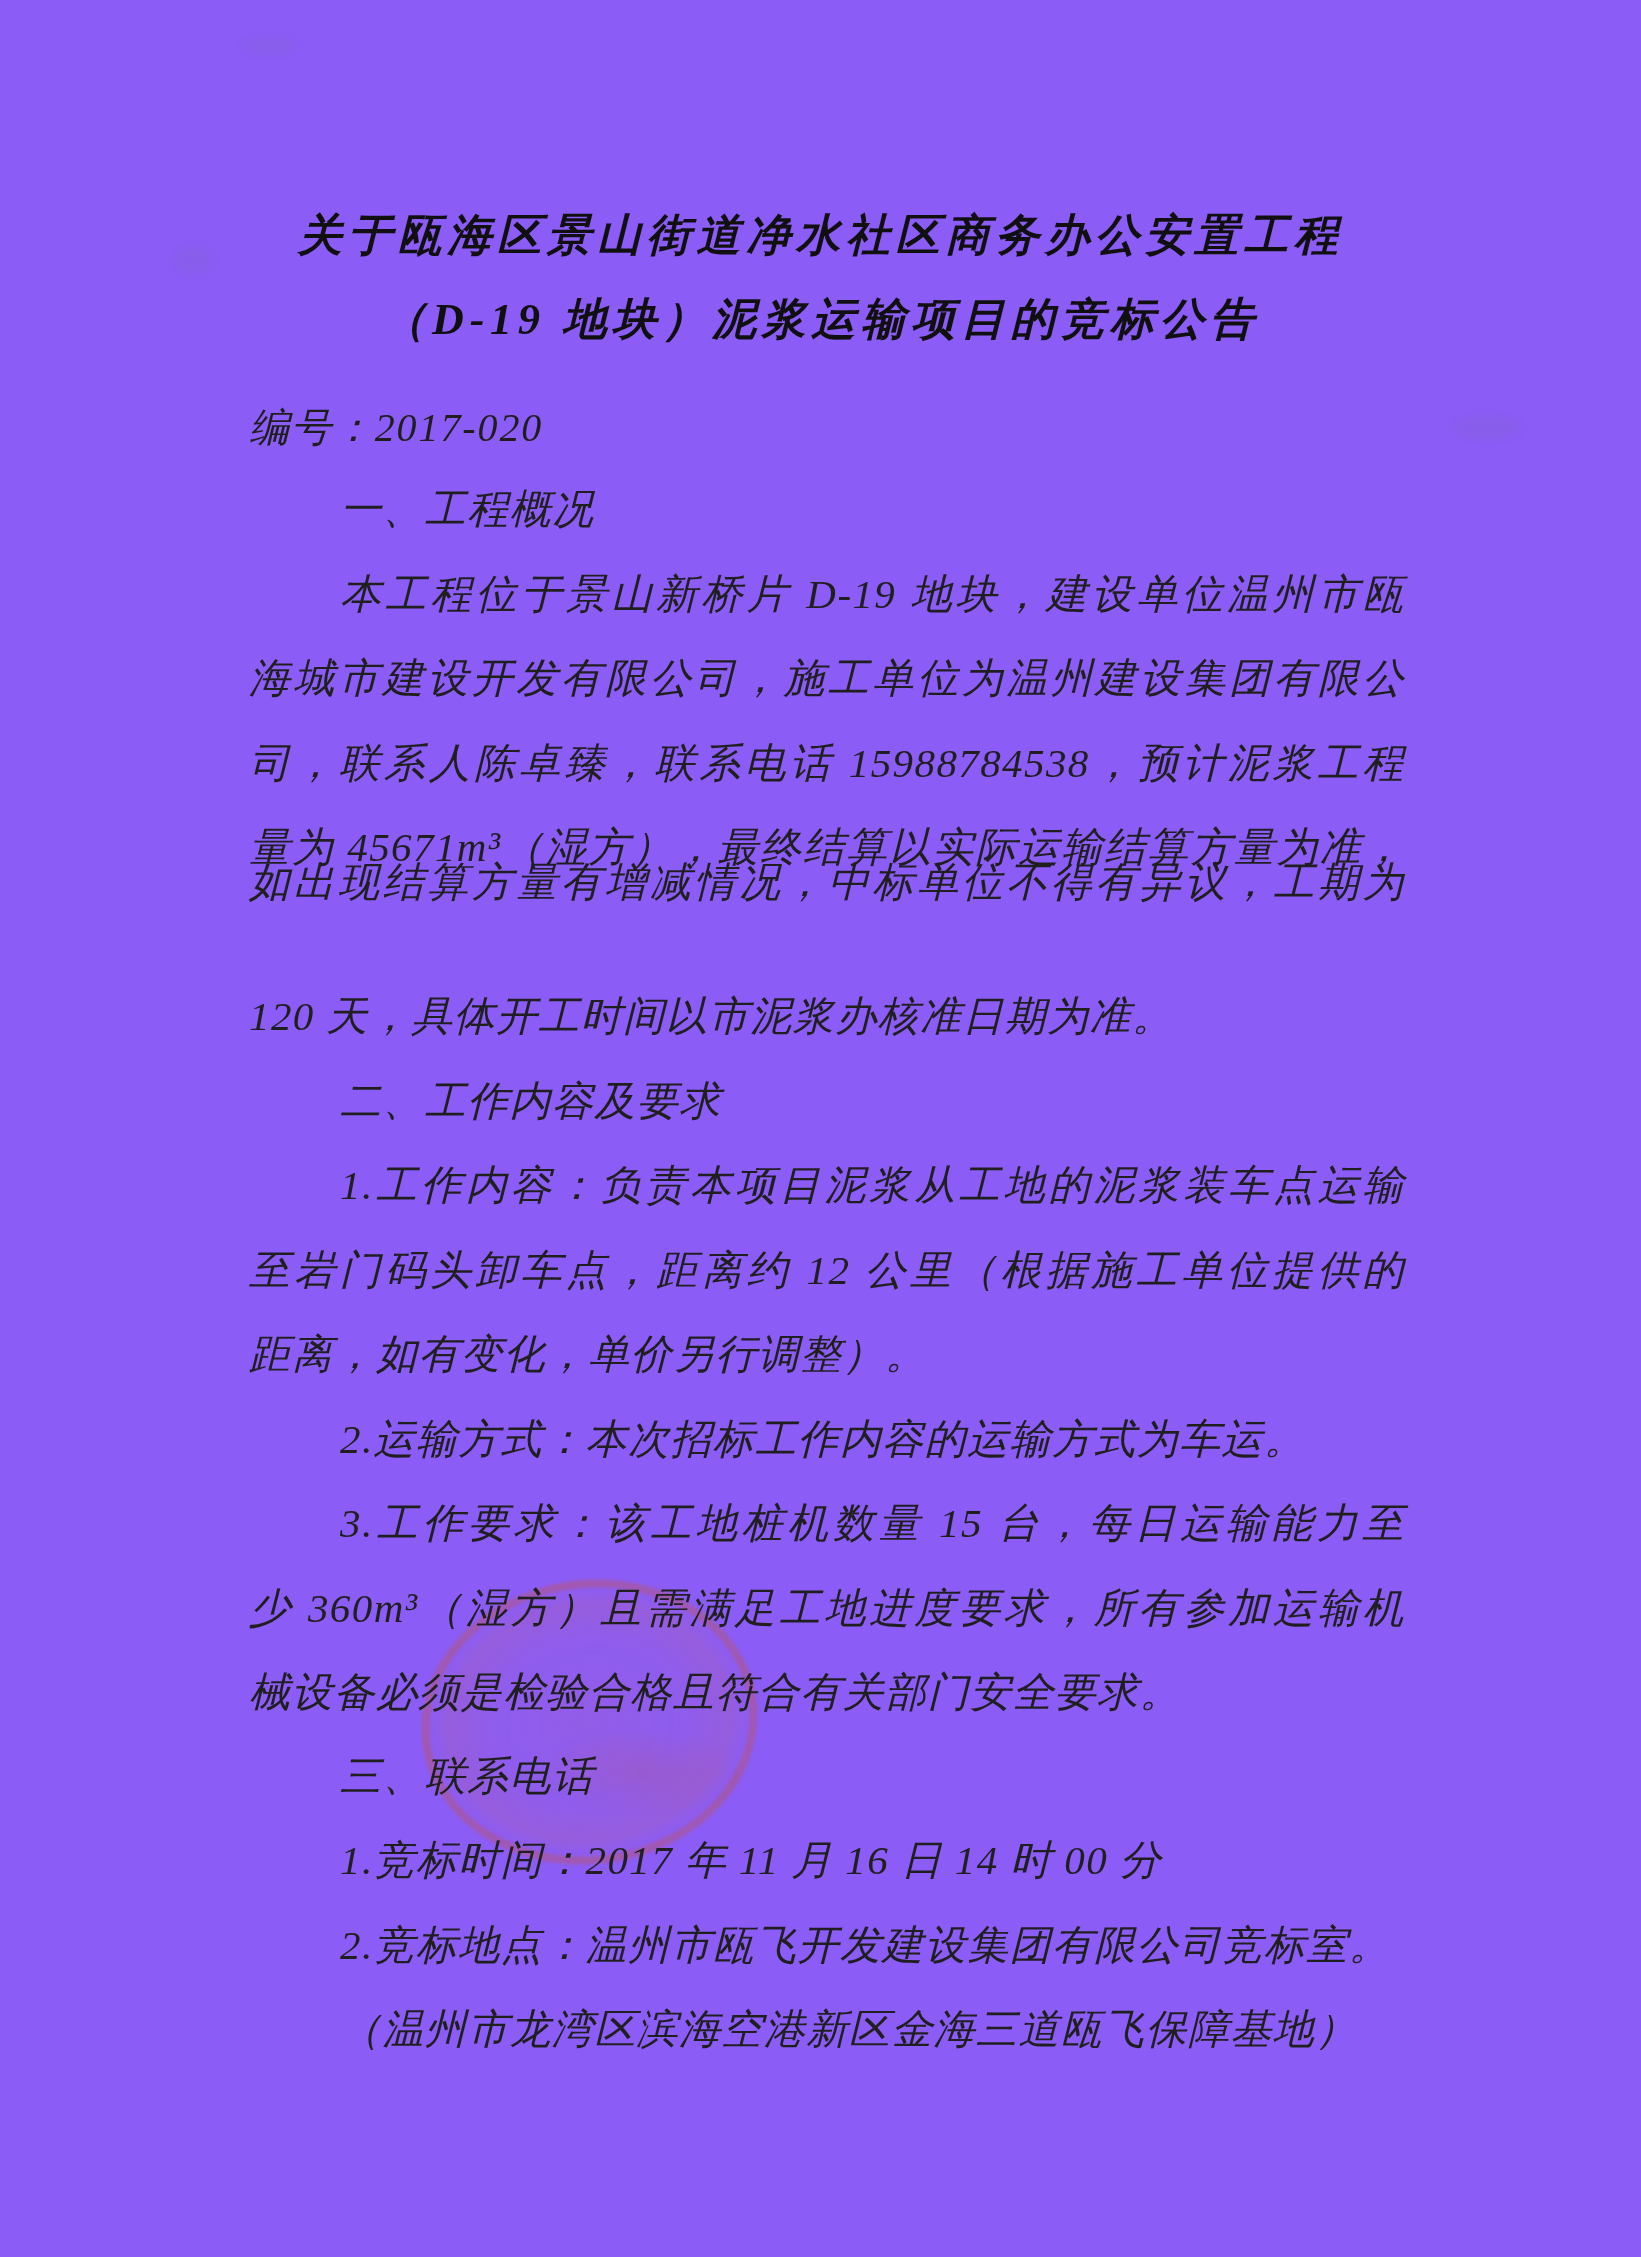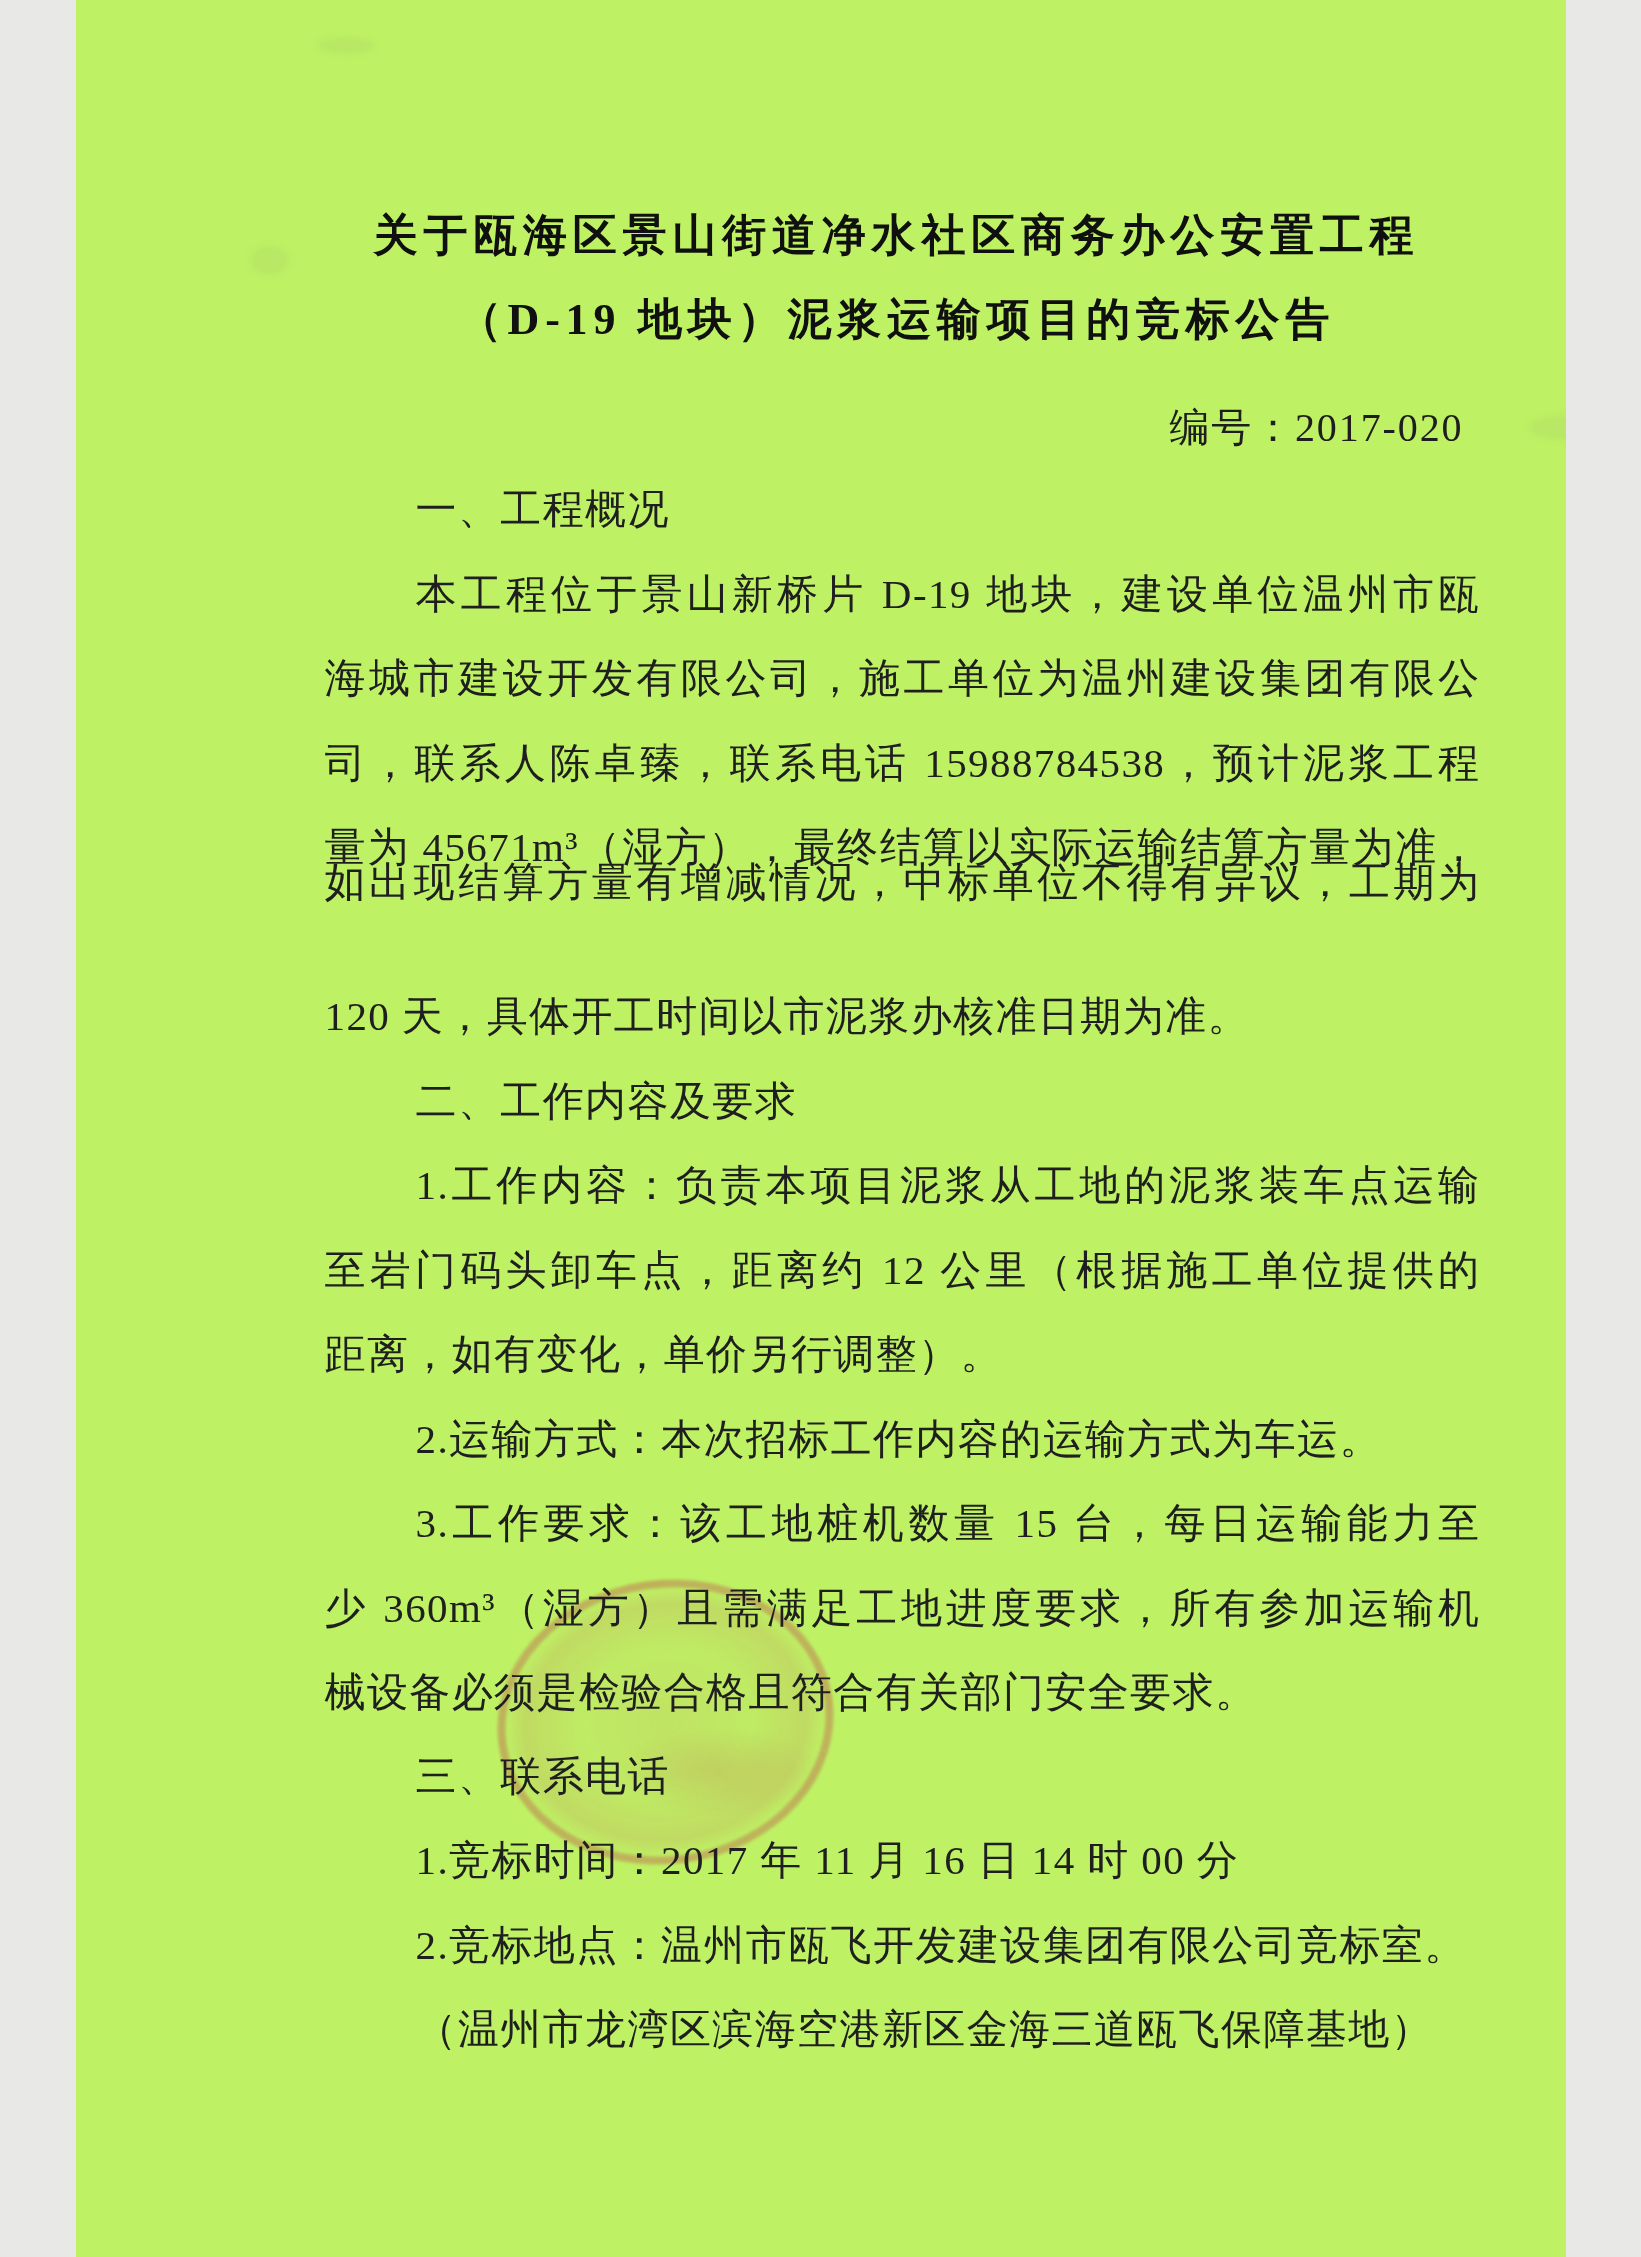--- a/index.html
+++ b/index.html
@@ -2,27 +2,28 @@
 <html><head>
 <meta charset="utf-8">
 <style>
   html, body {
     margin: 0;
     padding: 0;
     background: #e8e8e6;
   }
   .page {
     position: relative;
-    width: 1490px;
+    width: 1641px;
     height: 2257px;
     margin: 0 auto;
-    background: #bef264;
+    background: #8b5cf6;
     overflow: hidden;
     font-family: "Liberation Serif", "DejaVu Serif", serif;
     color: #262626;
+    font-style: italic;
   }
   
   .title {
     position: absolute;
     left: 97px;
     width: 1448px;
     margin: 0;
     text-align: center;
     font-size: 44px;
     font-weight: bold;
@@ -31,21 +32,21 @@
     white-space: nowrap;
   }
   .title-1 { top: 206px; }
   .title-2 { top: 290px; }
   
   .doc-number {
     position: absolute;
     top: 400px;
     left: 249px;
     width: 1139px;
-    text-align: right;
+    text-align: left;
     font-size: 40px;
     letter-spacing: 1.9px;
     color: #1e1e1e;
     white-space: nowrap;
   }
   
   .line {
     position: absolute;
     left: 249px;
     width: 1156px;

